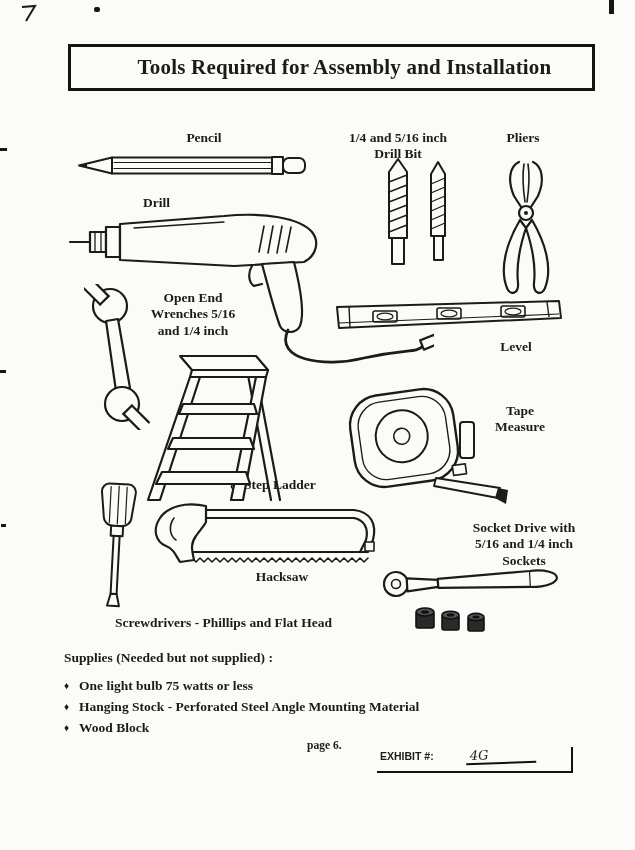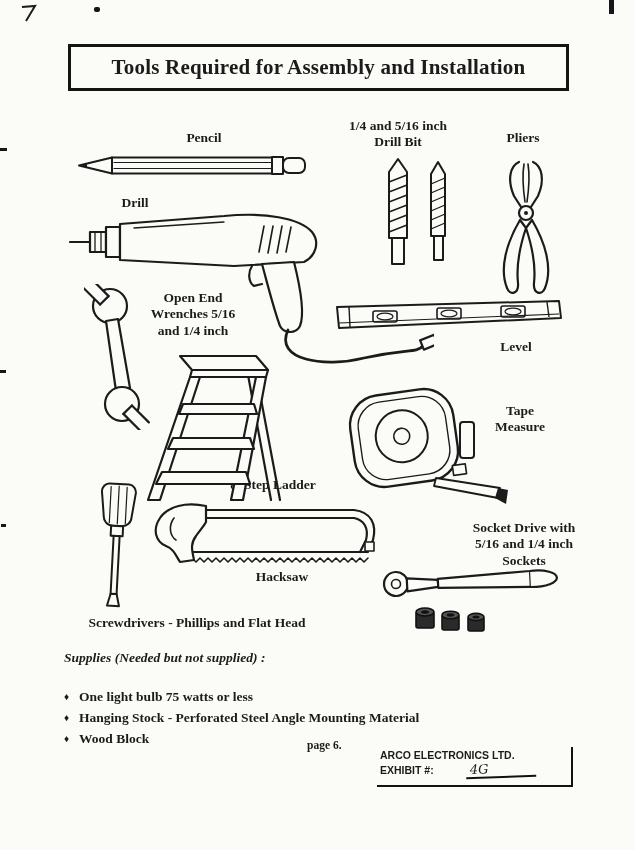--- a/index.html
+++ b/index.html
@@ -4,30 +4,31 @@
 <style>
   html,body{margin:0;padding:0;background:#e9e9e6;}
   .page{
     position:relative;width:635px;height:850px;background:#fbfbf7;
     font-family:"Liberation Serif",serif;color:#1b1b1b;overflow:hidden;
   }
   .title-box{
     position:absolute;left:68px;top:44px;width:495px;height:41px;
     border:3px solid #141414;display:flex;align-items:center;justify-content:center;
     background:#fbfbf7;
+    padding-left:26px;
   }
   .title{font-size:21px;font-weight:bold;letter-spacing:.2px;white-space:nowrap;}
   .lbl{
     position:absolute;font-weight:bold;font-size:13.5px;line-height:1.22;
     text-align:center;white-space:pre-line;
   }
-  .lbl-left{text-align:center;}
+  .lbl-left{text-align:right;}
   .tool{position:absolute;}
   .supplies{position:absolute;left:64px;top:650px;font-weight:bold;font-size:13.5px;}
-  .supplies .head{margin-bottom:23px;font-style:italic;}
+  .supplies .head{margin-bottom:12px;}
   .supplies .row{display:flex;align-items:baseline;margin-top:5px;}
   .supplies .blt{font-size:10px;margin-right:10px;transform:translateY(-1px);}
   .pageno{position:absolute;left:307px;top:739px;font-weight:bold;font-size:11.5px;}
   .arco{
     position:absolute;left:377px;top:747px;width:186px;
     border-right:2.5px solid #121212;border-bottom:2.5px solid #121212;
     padding:2px 5px 7px 3px;
     font-family:"Liberation Sans",sans-serif;font-weight:bold;font-size:10.5px;line-height:1.3;
   }
   .arco .row3{display:flex;align-items:flex-end;gap:26px;}
@@ -51,21 +52,21 @@
   <div class="mark" style="left:609px;top:0;width:5px;height:14px"></div>
   <div class="mark" style="left:0;top:148px;width:7px;height:3px"></div>
   <div class="mark" style="left:0;top:370px;width:6px;height:3px"></div>
   <div class="mark" style="left:1px;top:524px;width:5px;height:3px"></div>
 
   <div class="title-box">
     <span class="title">Tools Required for Assembly and Installation</span>
   </div>
 
   <div class="lbl" style="left:154px;top:130px;width:100px">Pencil</div>
-  <div class="lbl" style="left:338px;top:118px;width:120px">1/4 and 5/16 inch
+  <div class="lbl" style="left:338px;top:130px;width:120px">1/4 and 5/16 inch
 Drill Bit</div>
   <div class="lbl" style="left:483px;top:130px;width:80px">Pliers</div>
   <div class="lbl lbl-left" style="left:100px;top:195px;width:70px">Drill</div>
   <div class="lbl" style="left:133px;top:290px;width:120px">Open End
 Wrenches 5/16
 and 1/4 inch</div>
   <div class="lbl" style="left:476px;top:339px;width:80px">Level</div>
   <div class="lbl" style="left:198px;top:477px;width:150px">8' Step Ladder</div>
   <div class="lbl" style="left:470px;top:403px;width:100px">Tape
 Measure</div>
@@ -277,20 +278,19 @@
       <span>Hanging Stock - Perforated Steel Angle Mounting Material</span>
     </div>
     <div class="row">
       <span class="blt">♦</span>
       <span>Wood Block</span>
     </div>
   </div>
 
   <div class="pageno">page 6.</div>
   <div class="arco">
-    <div>ARCO ELECTRONICS LTD.</div>
     <div class="row3">
       <span>EXHIBIT #:</span>
       <span class="ex-line">4G</span>
     </div>
   </div>
 
 </div>
 
 </body></html>

